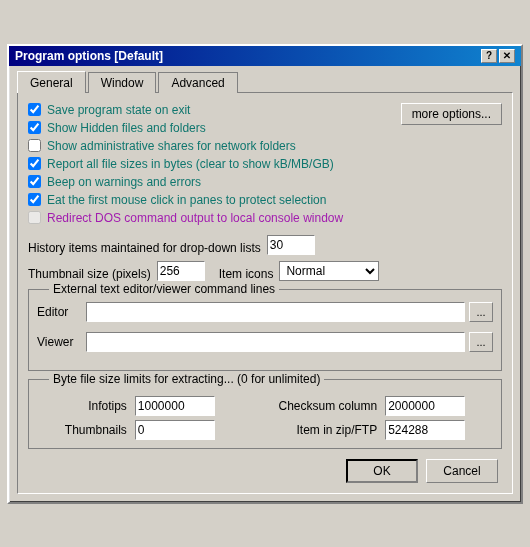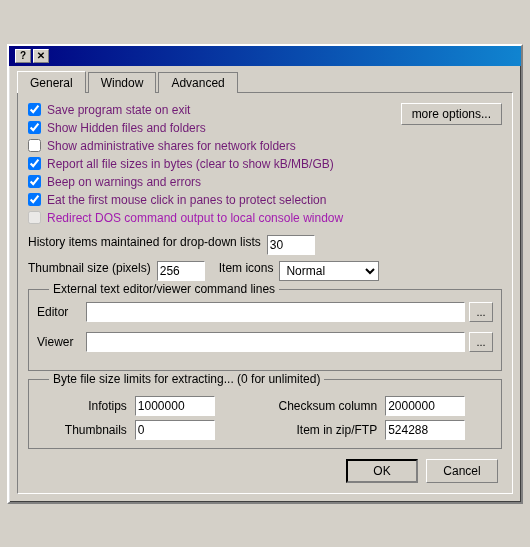--- a/index.html
+++ b/index.html
@@ -88,29 +88,29 @@
       gap: 6px;
     }
     .checkbox-row input[type="checkbox"] {
       width: 13px;
       height: 13px;
       margin: 0;
       flex-shrink: 0;
     }
     .checkbox-label {
       font-size: 12px;
-      color: #701a75;
+      color: #0f766e;
     }
     .checkbox-label.disabled {
       color: #a21caf;
     }
     
     .form-row {
       display: flex;
-      align-items: flex-start;
+      align-items: flex-end;
       margin-top: 6px;
       gap: 6px;
     }
     .form-label {
       font-size: 12px;
       white-space: nowrap;
     }
     .form-input-small {
       width: 48px;
       height: 20px;
@@ -237,20 +237,21 @@
     .checkboxes-col {
       flex: 1;
     }
   </style>
 </head>
 <body>
 
 <div class="dialog">
 
   <div class="title-bar">
+    <span>Program options [Default]</span>
     <div class="title-bar-buttons">
       <div class="title-btn">?</div>
       <div class="title-btn">✕</div>
     </div>
   </div>
 
   <div class="dialog-content">
 
     <div class="tab-bar">
       <div class="tab active">

